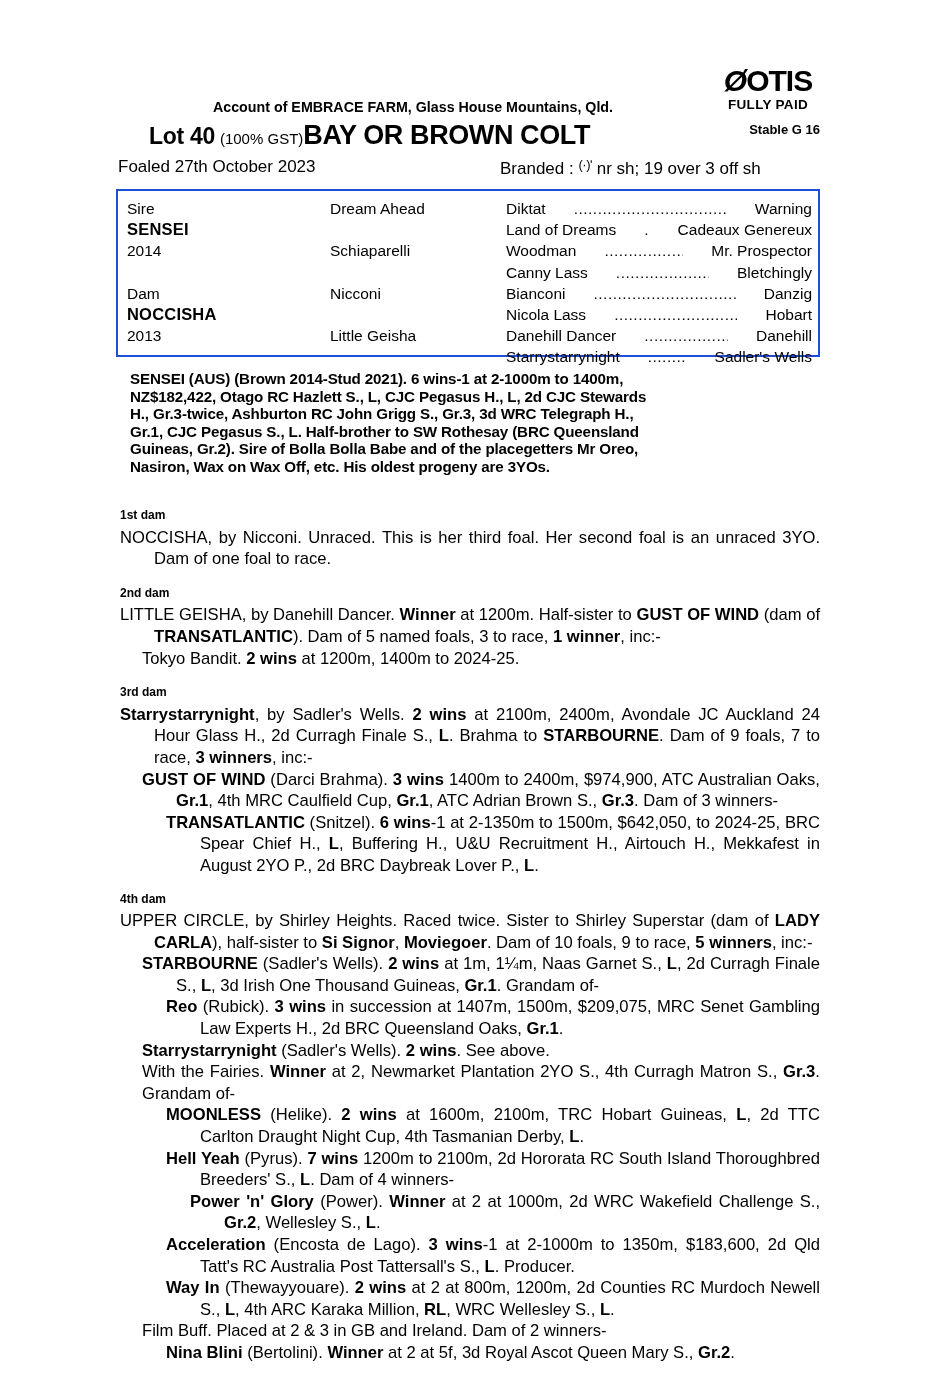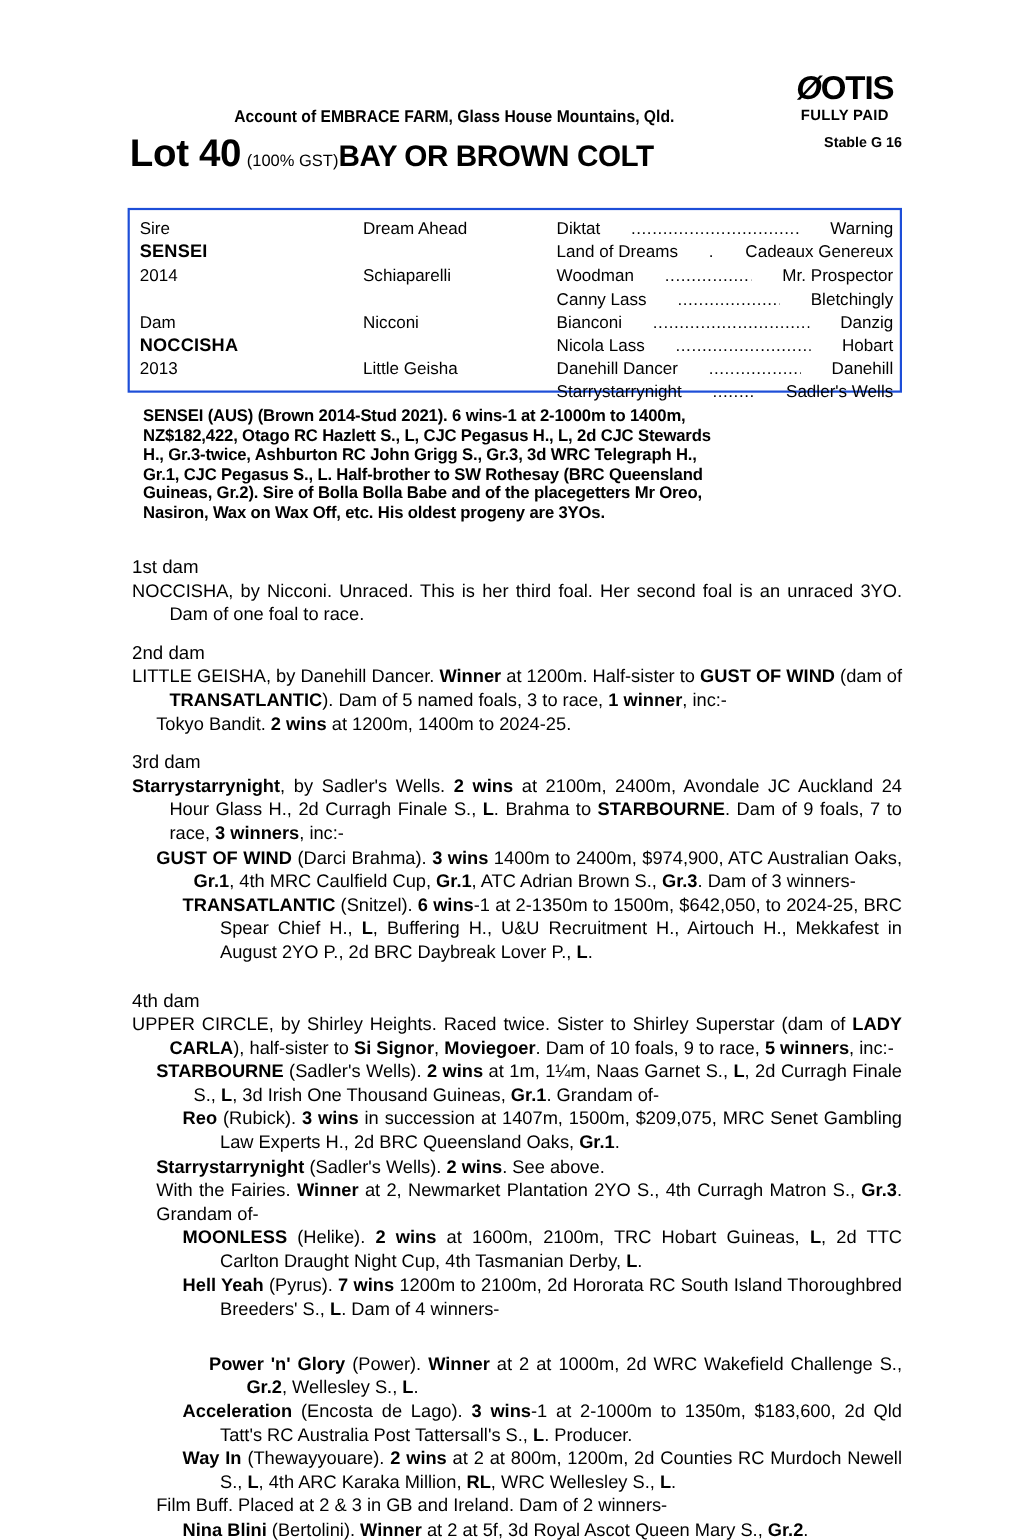--- a/index.html
+++ b/index.html
@@ -71,23 +71,24 @@
     white-space: nowrap;
   }
   .lot-line {
     position: absolute;
     left: 0px; top: 58px;
     width: 702px;
     height: 32px;
     white-space: nowrap;
   }
   .lot-no {
-    font-size: 35px;
+    font-size: 23px;
     font-weight: bold;
     letter-spacing: -0.3px;
+    margin-left: 31px;
   }
   .gst {
     font-size: 15px;
     font-weight: normal;
     padding-left: 5px;
   }
   .colt-desc {
     font-size: 27px;
     font-weight: bold;
     letter-spacing: -0.4px;
@@ -184,34 +185,34 @@
 
   
   .body-text {
     position: absolute;
     left: 120px;
     width: 700px;
     font-size: 16.6px;
     line-height: 21.6px;
   }
   .dam-head {
-    font-weight: normal;
-    font-size: 17px;
+    font-weight: bold;
+    font-size: 12px;
     margin-top: 13px;
     margin-bottom: 0px;
   }
   .para {
     text-align: justify;
     text-justify: inter-word;
     margin: 0;
   }
   .ind0h { padding-left: 34px; text-indent: -34px; }
   .ind1 { padding-left: 56px; text-indent: -34px; }
   .ind2 { padding-left: 80px; text-indent: -34px; }
-  .ind3 { padding-left: 104px; text-indent: -34px; margin-top: 28px; }
+  .ind3 { padding-left: 104px; text-indent: -34px; }
   .ind1s { padding-left: 22px; text-indent: 0px; }
   b, .b { font-weight: bold; }
 </style>
 </head>
 <body>
 
 <div class="page">
 
   <div class="header">
 
@@ -220,20 +221,24 @@
       <span class="logo-sub">FULLY PAID</span>
     </div>
 
     <div class="account-line">Account of EMBRACE FARM, Glass House Mountains, Qld.</div>
 
     <div class="lot-line">
       <span class="lot-no">Lot 40</span><span class="gst">(100% GST)</span><span class="colt-desc">BAY OR BROWN COLT</span>
       <span class="stable">Stable G 16</span>
     </div>
 
+    <div class="foaled-row">
+      <span>Foaled 27th October 2023</span>
+      <span class="branded"><span>Branded :</span> <span class="brand-glyph">(·)ʹ</span> <span>nr sh; 19 over 3 off sh</span></span>
+    </div>
 
   </div>
 
   <div class="ped-table">
     <div class="ped-col ped-col-1">
         <div class="ped-line">Sire</div>
         <div class="ped-line bold">SENSEI</div>
         <div class="ped-line">2014</div>
         <div class="ped-line blank">&nbsp;</div>
         <div class="ped-line">Dam</div>
@@ -305,21 +310,21 @@
   <div class="body-text" id="dam-body" style="top:492px;">
       <div class="dam-head">1st dam</div>
       <div class="para ind0h"><span>NOCCISHA, by Nicconi. Unraced. This is her third foal. Her second foal is an unraced 3YO. Dam of one foal to race.</span></div>
       <div class="dam-head">2nd dam</div>
       <div class="para ind0h"><span>LITTLE GEISHA, by Danehill Dancer. </span><b>Winner</b><span> at 1200m. Half-sister to </span><b>GUST OF WIND</b><span> (dam of </span><b>TRANSATLANTIC</b><span>). Dam of 5 named foals, 3 to race, </span><b>1 winner</b><span>, inc:-</span></div>
       <div class="para ind1s"><span>Tokyo Bandit. </span><b>2 wins</b><span> at 1200m, 1400m to 2024-25.</span></div>
       <div class="dam-head">3rd dam</div>
       <div class="para ind0h"><b>Starrystarrynight</b><span>, by Sadler's Wells. </span><b>2 wins</b><span> at 2100m, 2400m, Avondale JC Auckland 24 Hour Glass H., 2d Curragh Finale S., </span><b>L</b><span>. Brahma to </span><b>STARBOURNE</b><span>. Dam of 9 foals, 7 to race, </span><b>3 winners</b><span>, inc:-</span></div>
       <div class="para ind1"><b>GUST OF WIND</b><span> (Darci Brahma). </span><b>3 wins</b><span> 1400m to 2400m, $974,900, ATC Australian Oaks, </span><b>Gr.1</b><span>, 4th MRC Caulfield Cup, </span><b>Gr.1</b><span>, ATC Adrian Brown S., </span><b>Gr.3</b><span>. Dam of 3 winners-</span></div>
       <div class="para ind2"><b>TRANSATLANTIC</b><span> (Snitzel). </span><b>6 wins</b><span>-1 at 2-1350m to 1500m, $642,050, to 2024-25, BRC Spear Chief H., </span><b>L</b><span>, Buffering H., U&amp;U Recruitment H., Airtouch H., Mekkafest in August 2YO P., 2d BRC Daybreak Lover P., </span><b>L</b><span>.</span></div>
-      <div class="dam-head" style="margin-top: 22px;">4th dam</div>
+      <div class="dam-head" style="margin-top: 12px;">4th dam</div>
       <div class="para ind0h"><span>UPPER CIRCLE, by Shirley Heights. Raced twice. Sister to Shirley Superstar (dam of </span><b>LADY CARLA</b><span>), half-sister to </span><b>Si Signor</b><span>, </span><b>Moviegoer</b><span>. Dam of 10 foals, 9 to race, </span><b>5 winners</b><span>, inc:-</span></div>
       <div class="para ind1"><b>STARBOURNE</b><span> (Sadler's Wells). </span><b>2 wins</b><span> at 1m, 1¼m, Naas Garnet S., </span><b>L</b><span>, 2d Curragh Finale S., </span><b>L</b><span>, 3d Irish One Thousand Guineas, </span><b>Gr.1</b><span>. Grandam of-</span></div>
       <div class="para ind2"><b>Reo</b><span> (Rubick). </span><b>3 wins</b><span> in succession at 1407m, 1500m, $209,075, MRC Senet Gambling Law Experts H., 2d BRC Queensland Oaks, </span><b>Gr.1</b><span>.</span></div>
       <div class="para ind1"><b>Starrystarrynight</b><span> (Sadler's Wells). </span><b>2 wins</b><span>. See above.</span></div>
       <div class="para ind1s"><span>With the Fairies. </span><b>Winner</b><span> at 2, Newmarket Plantation 2YO S., 4th Curragh Matron S., </span><b>Gr.3</b><span>. Grandam of-</span></div>
       <div class="para ind2"><b>MOONLESS</b><span> (Helike). </span><b>2 wins</b><span> at 1600m, 2100m, TRC Hobart Guineas, </span><b>L</b><span>, 2d TTC Carlton Draught Night Cup, 4th Tasmanian Derby, </span><b>L</b><span>.</span></div>
       <div class="para ind2"><b>Hell Yeah</b><span> (Pyrus). </span><b>7 wins</b><span> 1200m to 2100m, 2d Hororata RC South Island Thoroughbred Breeders' S., </span><b>L</b><span>. Dam of 4 winners-</span></div>
       <div class="para ind3"><b>Power 'n' Glory</b><span> (Power). </span><b>Winner</b><span> at 2 at 1000m, 2d WRC Wakefield Challenge S., </span><b>Gr.2</b><span>, Wellesley S., </span><b>L</b><span>.</span></div>
       <div class="para ind2"><b>Acceleration</b><span> (Encosta de Lago). </span><b>3 wins</b><span>-1 at 2-1000m to 1350m, $183,600, 2d Qld Tatt's RC Australia Post Tattersall's S., </span><b>L</b><span>. Producer.</span></div>
       <div class="para ind2"><b>Way In</b><span> (Thewayyouare). </span><b>2 wins</b><span> at 2 at 800m, 1200m, 2d Counties RC Murdoch Newell S., </span><b>L</b><span>, 4th ARC Karaka Million, </span><b>RL</b><span>, WRC Wellesley S., </span><b>L</b><span>.</span></div>

